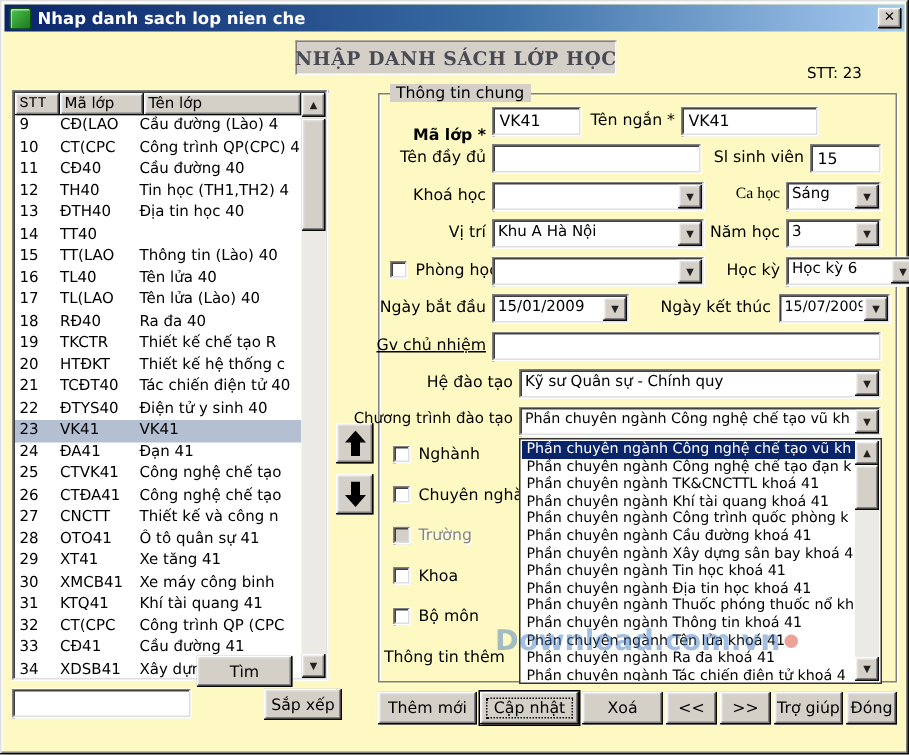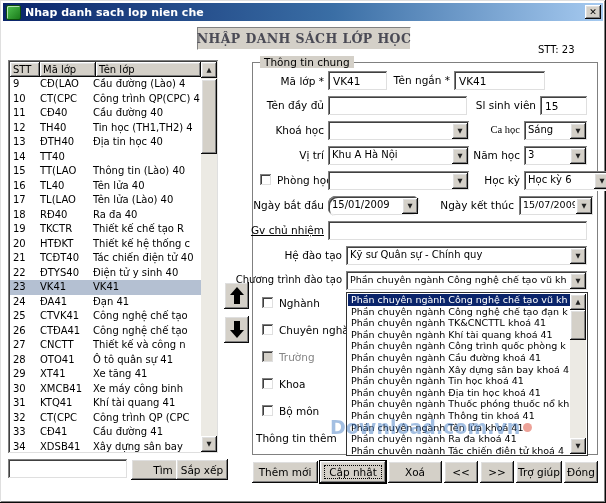--- a/index.html
+++ b/index.html
@@ -1,17 +1,17 @@
 <!DOCTYPE html>
 <html><head>
 <meta charset="utf-8">
 <style>
   html,body{margin:0;padding:0;background:#8d9199;}
   .window{
-    position:relative;width:606px;height:503px;background:#ffffff;
+    position:relative;width:606px;height:503px;background:#fef9c3;
     font-family:"DejaVu Sans","Liberation Sans",sans-serif;font-size:10.5px;color:#000;
     box-shadow: inset -1px -1px #0a0a0a, inset 1px 1px #dfdfdf, inset -2px -2px #808080, inset 2px 2px #fff;
     overflow:hidden;
   }
   
   .r3d{background:#d4d0c8;box-shadow: inset -1px -1px #0a0a0a, inset 1px 1px #fff, inset -2px -2px #808080, inset 2px 2px #dfdfdf;}
   .s3d{background:#fff;box-shadow: inset -1px -1px #fff, inset 1px 1px #808080, inset -2px -2px #dfdfdf, inset 2px 2px #404040;}
   
   .titlebar{position:absolute;left:3px;top:3px;right:3px;height:18px;
     background:linear-gradient(90deg,#0a246a,#3a6ea5 55%,#a6caf0);display:flex;align-items:center;padding:0 2px;}
@@ -26,21 +26,21 @@
     border:1px solid;border-color:#808080 #fff #fff #808080;background:#d4d0c8;
     display:flex;align-items:center;justify-content:center;
     font-family:"DejaVu Serif","Liberation Serif",serif;font-weight:bold;font-size:12.5px;
     color:#4a4a55;letter-spacing:.4px;white-space:nowrap;}
   .stt{position:absolute;left:538px;top:44px;font-size:10px;}
   
   .table{position:absolute;left:8px;top:60px;width:211px;height:394px;}
   .thead{position:absolute;top:2px;left:2px;right:18px;height:15px;display:flex;}
   .th{box-shadow: inset -1px -1px #0a0a0a, inset 1px 1px #fff, inset -2px -2px #808080, inset 2px 2px #dfdfdf;
     background:#d4d0c8;font-size:10px;display:flex;align-items:center;padding-left:3px;overflow:hidden;white-space:nowrap;flex:none;}
-  .th-stt{width:27px;}.th-ma{width:53px;}.th-ten{flex:1;}
+  .th-stt{width:27px;font-family:Liberation Mono, monospace;}.th-ma{width:53px;}.th-ten{flex:1;}
   .tbody{position:absolute;top:17px;left:2px;right:18px;bottom:2px;overflow:hidden;background:#fff;}
   .trow{display:flex;height:14.5px;line-height:14.5px;font-size:10px;white-space:nowrap;}
   .trow span{overflow:hidden;flex:none;}
   .c-stt{width:27px;padding-left:3px;box-sizing:border-box;}
   .c-ma{width:53px;padding-left:3px;box-sizing:border-box;}
   .c-ten{flex:1 1 auto !important;padding-left:3px;box-sizing:border-box;}
   .trow.selected{background:#b4c0d2;}
   
   .vscroll{position:absolute;top:2px;right:2px;bottom:2px;width:16px;background:#eceae4;}
   .sb-btn{position:absolute;left:0;width:16px;height:16px;display:flex;align-items:center;justify-content:center;font-size:6.5px;color:#222;}
@@ -241,38 +241,38 @@
         </div>
       </div>
     <div class="vscroll">
       <span class="sb-btn sb-up r3d">▲</span>
       <span class="sb-thumb r3d" style="top:17px;height:75px;"></span>
       <span class="sb-btn sb-down r3d">▼</span>
     </div>
   </div>
 
   <input class="tinput" style="left: 8px; top: 459px; width: 120px;" value="">
-  <button class="btn" style="left:131px;top:459px;width:64px;height:21px;">Tìm</button>
+  <button class="btn" style="left:131px;top:437px;width:64px;height:21px;">Tìm</button>
   <button class="btn" style="left:176px;top:459px;width:52px;height:21px;">Sắp xếp</button>
 
   <button class="btn arrowbtn" style="left:224px;top:282px;">
     <svg width="14" height="17" viewBox="0 0 14 17">
         <path d="M7 0 L14 8 L10 8 L10 17 L4 17 L4 8 L0 8 Z" fill="#000"></path>
       </svg>
   </button>
   <button class="btn arrowbtn" style="left:224px;top:316px;">
     <svg width="14" height="17" viewBox="0 0 14 17">
         <path d="M7 17 L0 9 L4 9 L4 0 L10 0 L10 9 L14 9 Z" fill="#000"></path>
       </svg>
   </button>
 
   <div class="groupbox"></div>
   <span class="gtitle">Thông tin chung</span>
 
-  <span class="flabel" style="right:282px;top:75px;">Mã lớp *</span>
+  <span class="flabel" style="right:282px;top:84px;font-weight:bold;">Mã lớp *</span>
   <input class="tinput" style="left: 328px; top: 71px; width: 60px;" value="VK41">
   <span class="flabel" style="right:156px;top:74px;">Tên ngắn *</span>
   <input class="tinput" style="left: 454px; top: 71px; width: 92px;" value="VK41">
 
   <span class="flabel" style="right:282px;top:99px;">Tên đầy đủ</span>
   <input class="tinput" style="left: 328px; top: 96px; width: 140px;" value="">
   <span class="flabel" style="right:70px;top:99px;">Sl sinh viên</span>
   <input class="tinput" style="left: 540px; top: 96px; width: 48px;" value="15">
 
   <span class="flabel" style="right:282px;top:124px;">Khoá học</span>
@@ -305,21 +305,21 @@
     <span class="combo-text"></span>
     <span class="combo-btn">▼</span>
   </div>
   <span class="flabel" style="right:86px;top:174px;">Học kỳ</span>
   <div class="combo" style="left:524px;top:171px;width:88px;">
     <span class="combo-text">Học kỳ 6</span>
     <span class="combo-btn">▼</span>
   </div>
 
   <span class="flabel" style="right:282px;top:199px;">Ngày bắt đầu</span>
-  <div class="combo" style="left:328px;top:196px;width:92px;border-radius:8px;">
+  <div class="combo" style="left:328px;top:196px;width:92px;">
     <span class="combo-text">15/01/2009</span>
     <span class="combo-btn">▼</span>
   </div>
   <span class="flabel" style="right:92px;top:199px;">Ngày kết thúc</span>
   <div class="combo" style="left:519px;top:196px;width:75px;">
     <span class="combo-text" style="font-size:9.5px;">15/07/2009</span>
     <span class="combo-btn">▼</span>
   </div>
 
   <span class="flabel" style="right:282px;top:224px;text-decoration:underline;">Gv chủ nhiệm</span>

